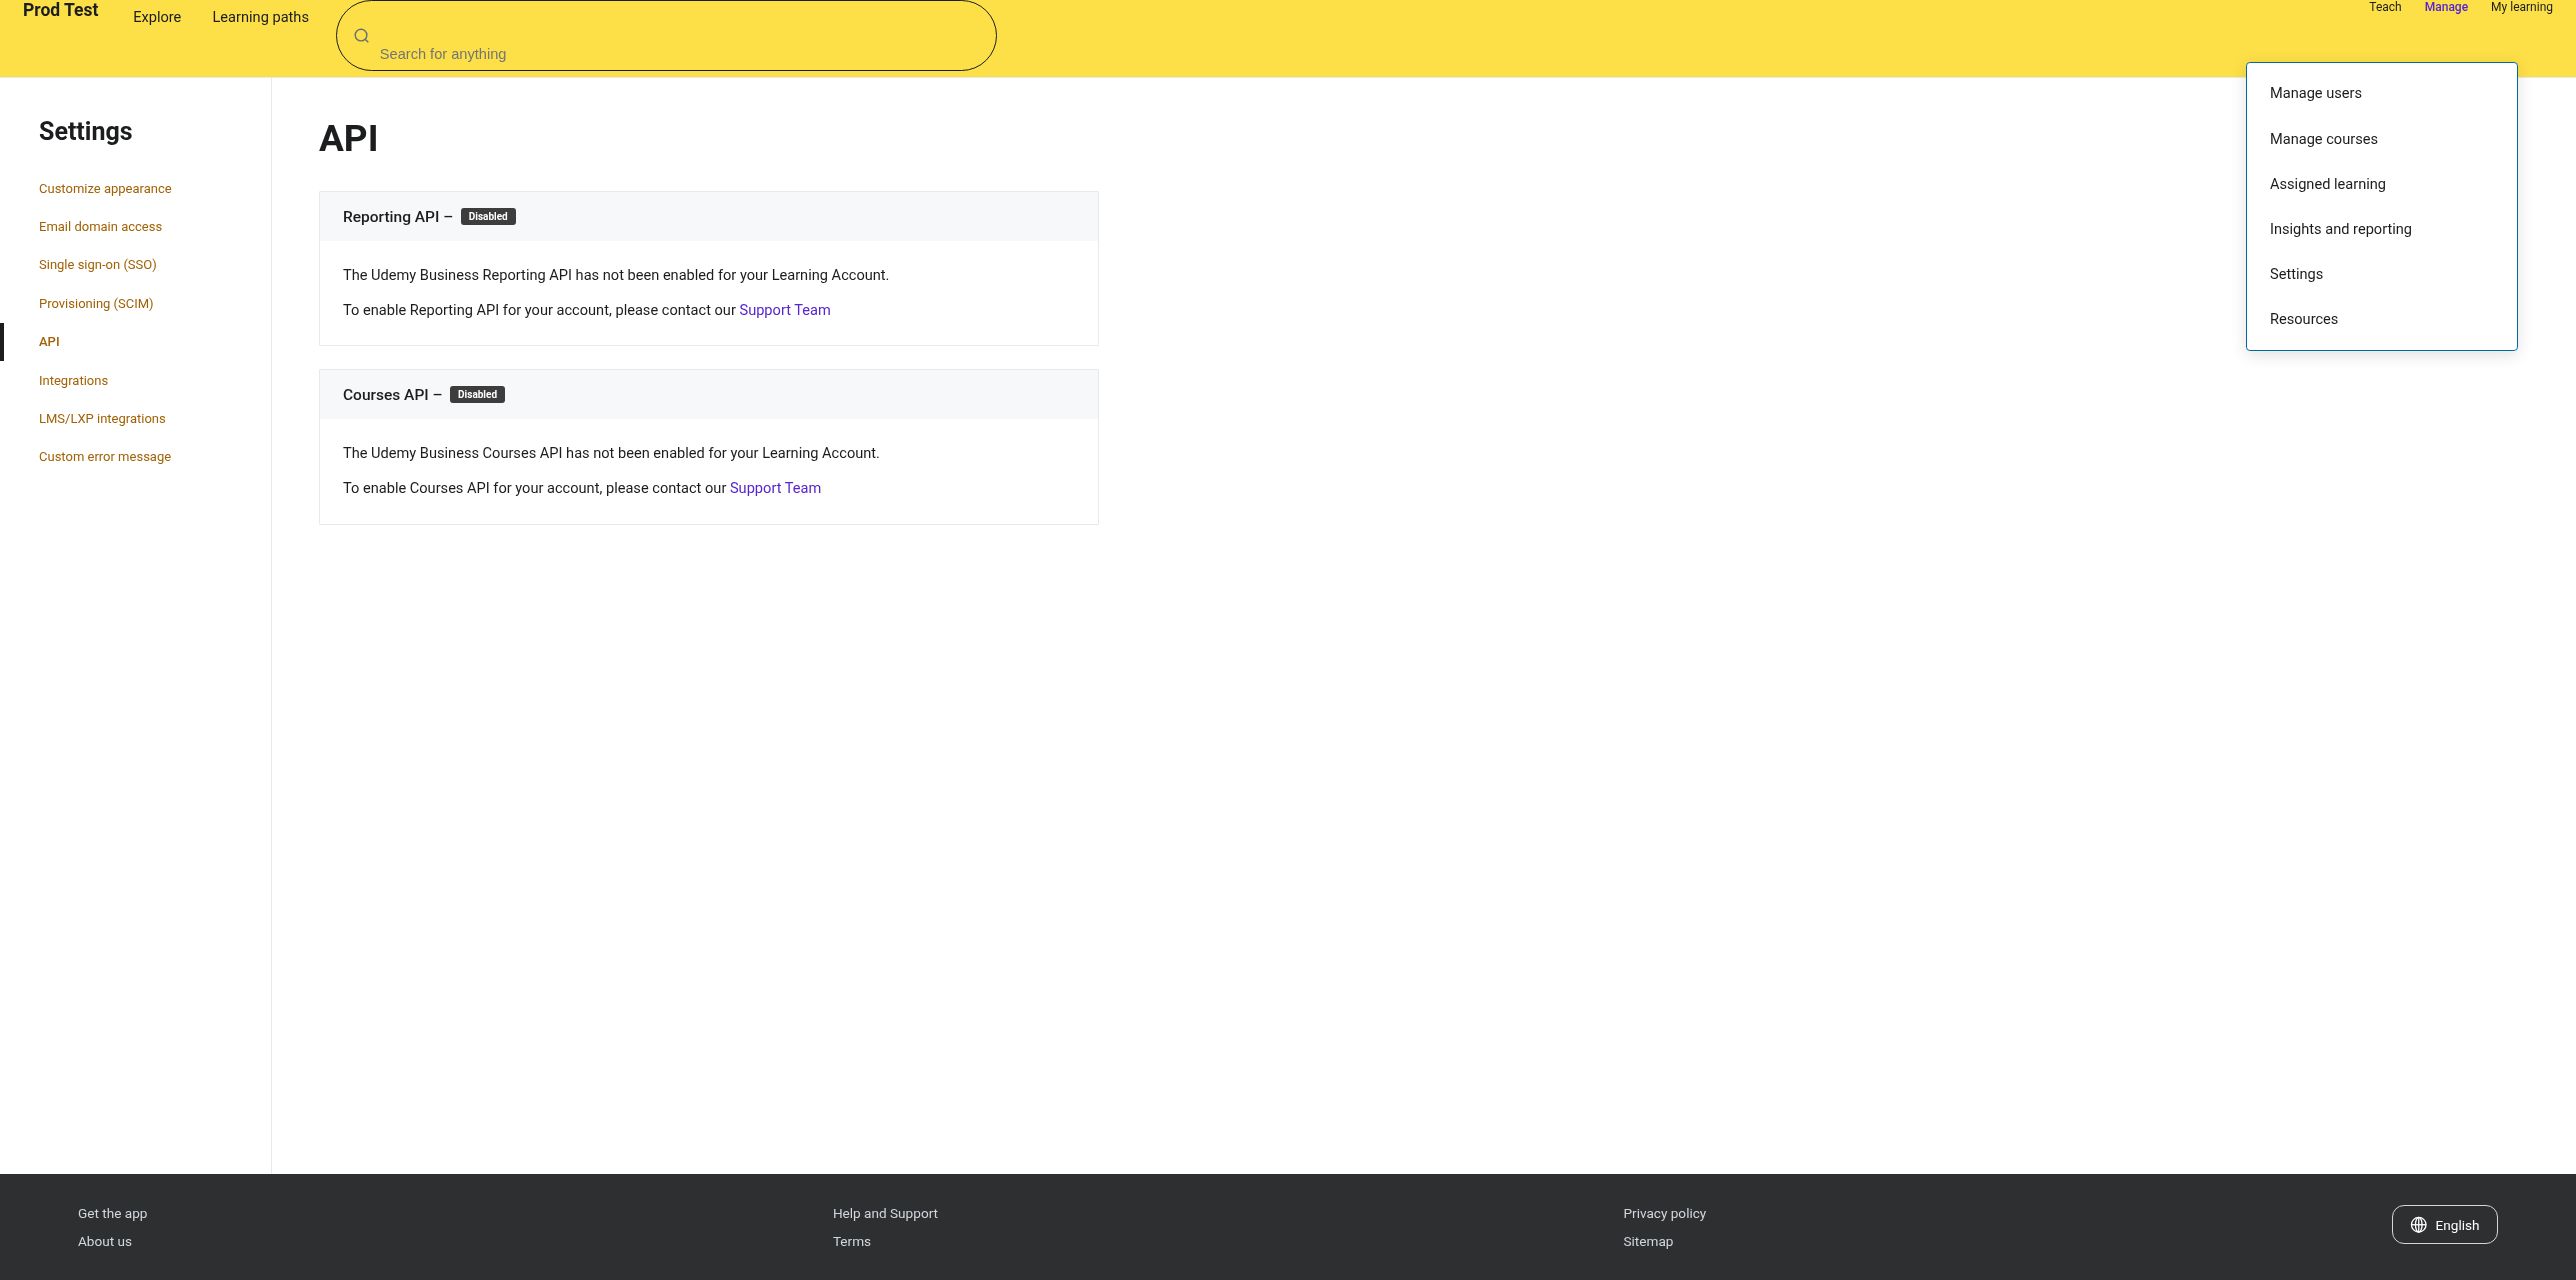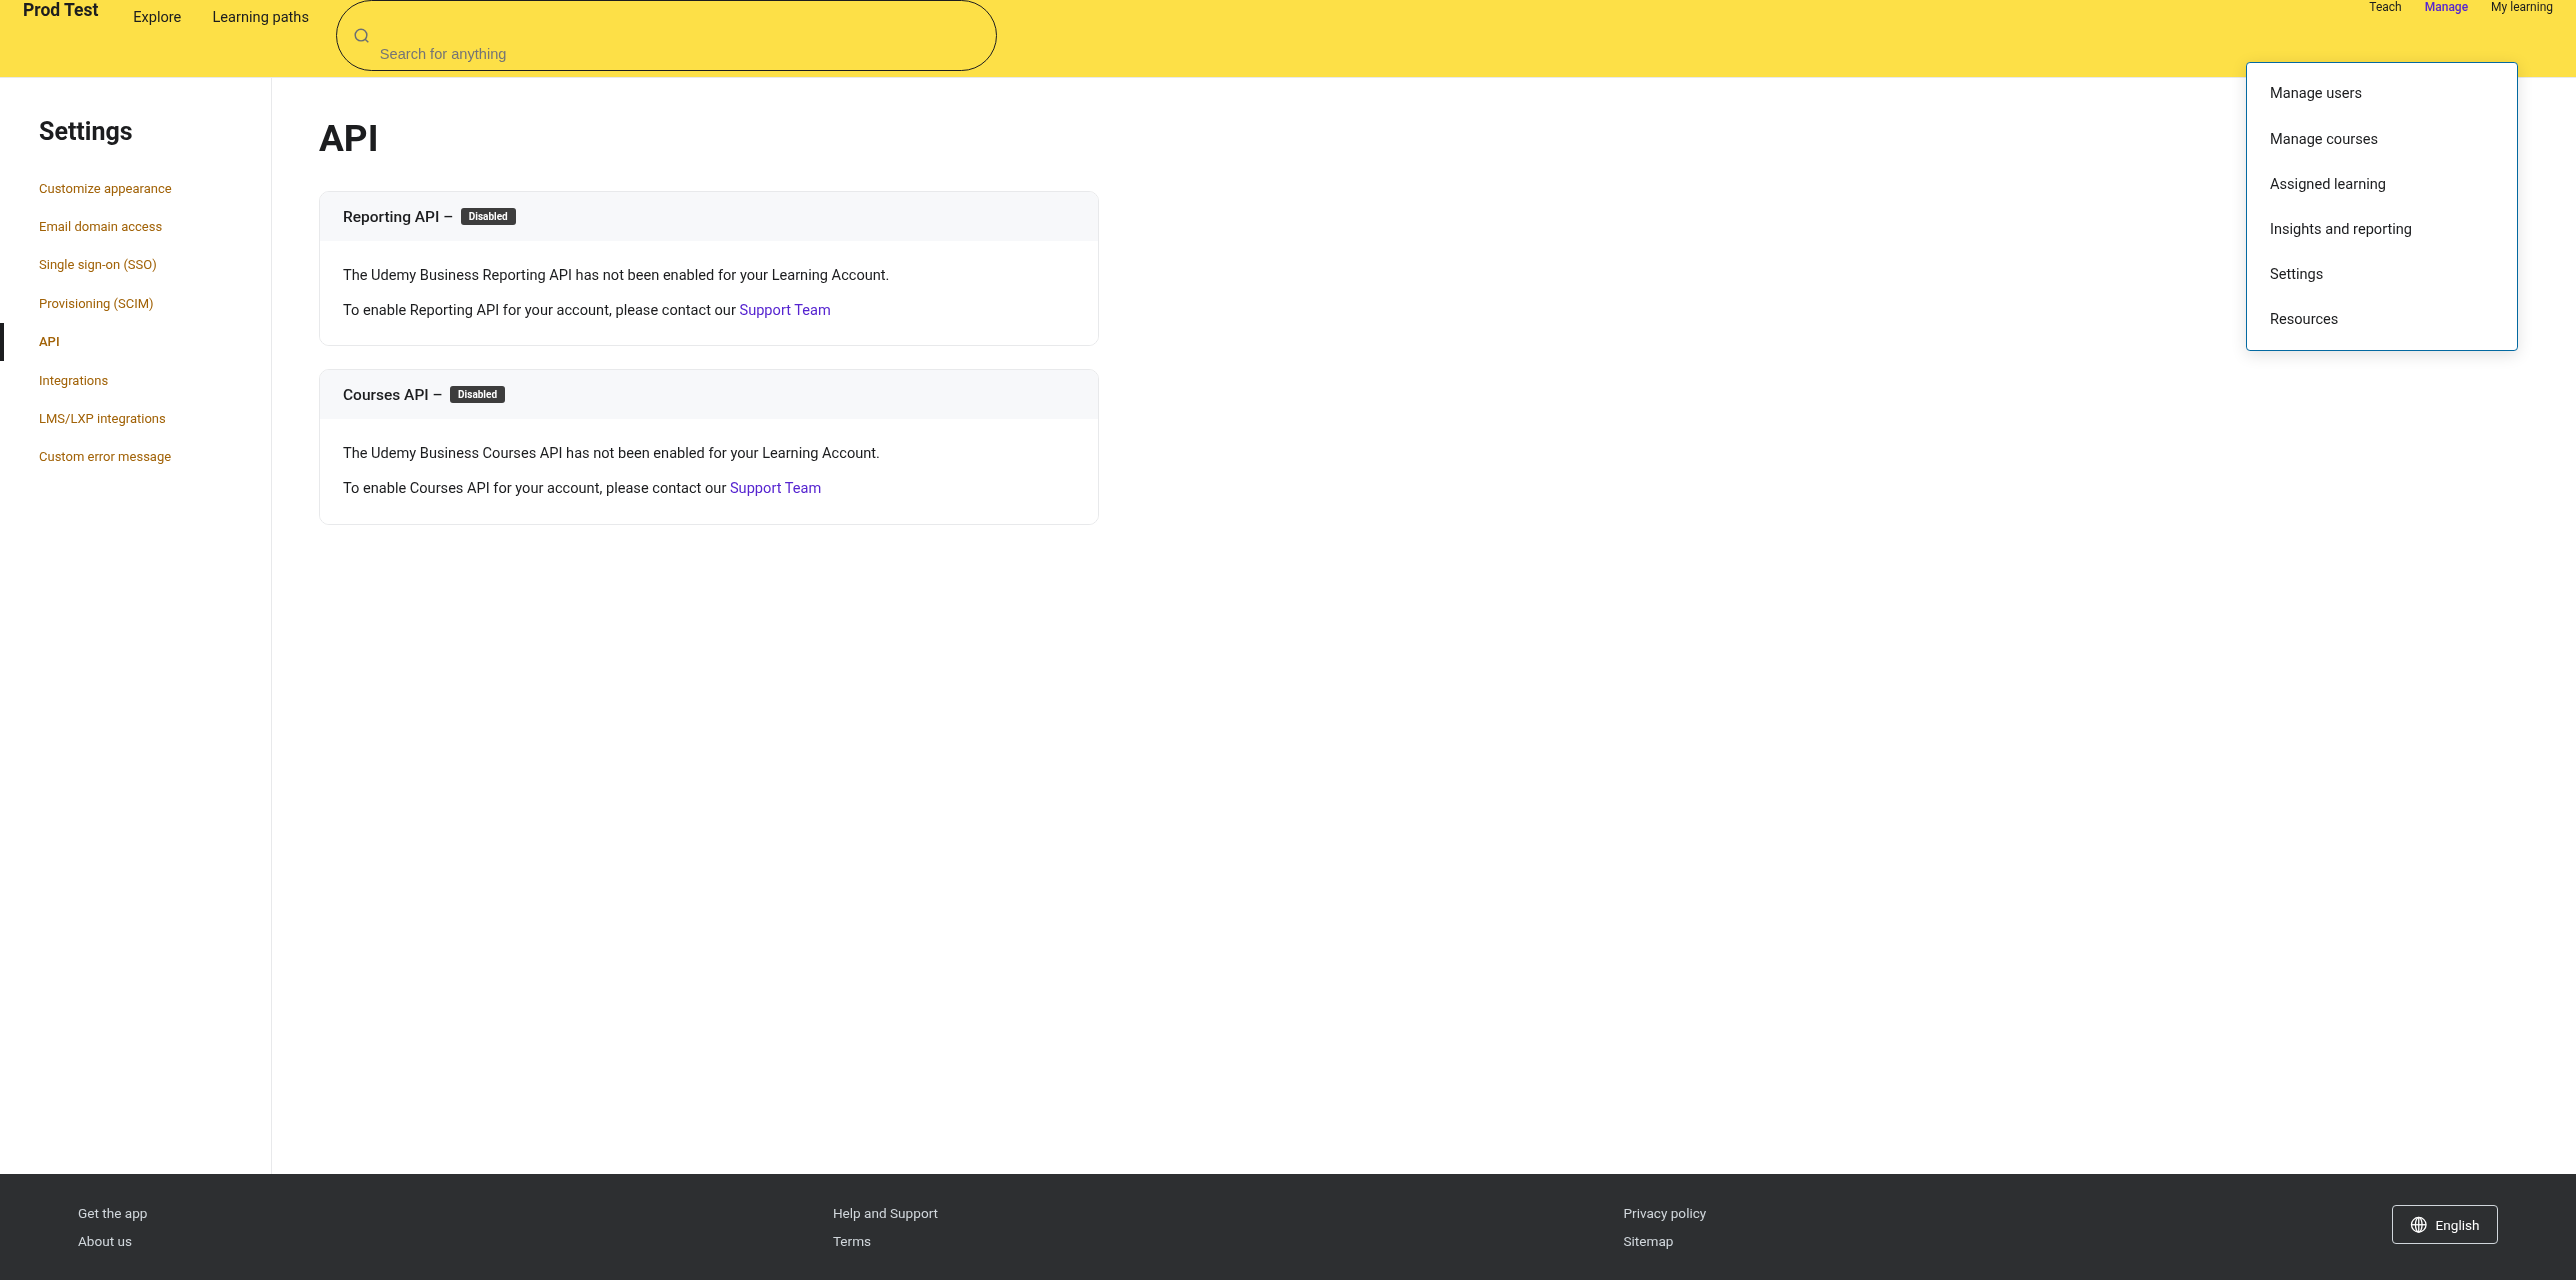--- a/index.html
+++ b/index.html
@@ -140,21 +140,21 @@
     }
     .page-title {
       font-size: 37px;
       font-weight: 700;
       margin-bottom: 31px;
     }
 
     
     .api-card {
       border: 1px solid #e8e9eb;
-      border-radius: 10px;
+      border-radius: 1px;
       margin-bottom: 23px;
       overflow: hidden;
     }
     .api-card-header {
       background: #f7f8fa;
       padding: 15.5px 23px;
       display: flex;
       align-items: center;
       gap: 7.8px;
       font-size: 15.5px;
@@ -227,21 +227,21 @@
       color: #d1d7dc;
       cursor: pointer;
       text-decoration: none;
     }
     .footer-lang {
       display: flex;
       align-items: center;
       gap: 7.8px;
       border: 1.5px solid #d1d7dc;
       padding: 9.7px 17.5px;
-      border-radius: 4px;
+      border-radius: 12px;
       font-size: 13.6px;
       color: #fff;
       cursor: pointer;
     }
     .globe-icon {
       width: 17.5px;
       height: 17.5px;
     }
   </style>
 </head>

